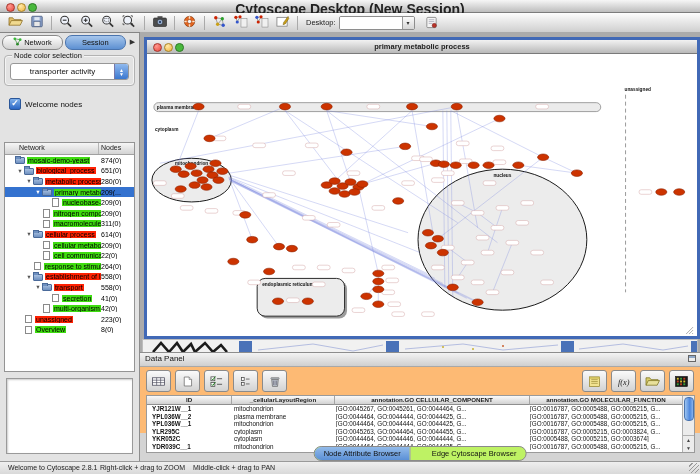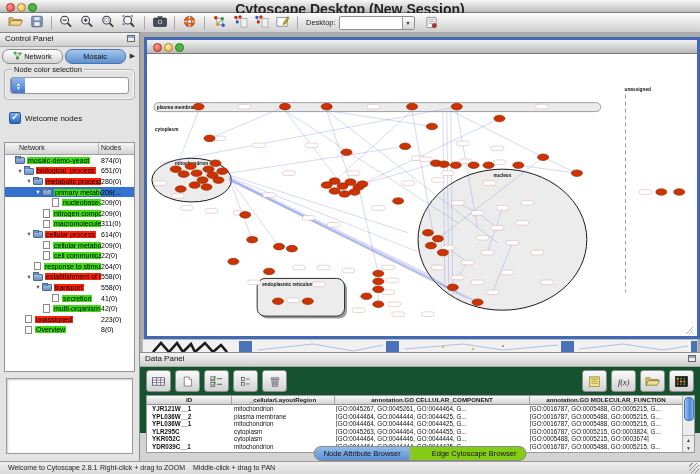--- a/index.html
+++ b/index.html
@@ -55,34 +55,34 @@
   .birdseye{position:absolute;left:6px;right:6px;top:345px;bottom:8px;background:#fff;border:1px solid #9a9a9a;box-shadow:inset 1px 1px 2px #ccc;}
   
   .mdi{position:absolute;left:140px;right:0;top:32px;height:320px;background:#ababab;overflow:hidden;}
   .frag{position:absolute;left:2px;right:2px;top:307px;height:13px;background:#f1f1f1;border:1px solid #bdbdbd;overflow:hidden;}
   .iwin{position:absolute;left:4px;top:5px;width:550px;height:296px;border:3px solid #4169b6;background:#fff;box-sizing:content-box;}
   .iwintitle{height:13px;background:linear-gradient(#f2f2f2,#b9b9b9);border-bottom:1px solid #7a7a7a;position:relative;}
   .iwintitle .wtitle{top:2px;font-size:7.5px;}
   .iwintitle .light{top:3px;width:7px;height:7px;}
   .canvas{position:absolute;left:0;right:0;top:14px;bottom:0;background:#fff;overflow:hidden;}
   
-  .dp{position:absolute;left:140px;right:0;top:352px;height:81px;background:#14532d;border-top:1px solid #8d8d8d;box-sizing:border-box;}
+  .dp{position:absolute;left:140px;right:0;top:352px;height:81px;background:#fdba74;border-top:1px solid #8d8d8d;box-sizing:border-box;}
   .dptoolbar{display:flex;align-items:center;padding:3px 6px 2px;gap:4px;height:22px;}
   .dpbtn{width:23px;height:20px;border:1px solid #8b8b8b;border-radius:3px;background:linear-gradient(#fafafa,#d2d2d2);display:flex;align-items:center;justify-content:center;}
   .dpright{margin-left:auto;display:flex;gap:4px;}
   .tablewrap{position:relative;margin:1px 5px 0 6px;background:#fff;border:1px solid #9a9a9a;height:56px;overflow:hidden;}
   .thead{display:flex;height:9px;}
   .th{background:linear-gradient(#fafafa,#d2d2d2);border-right:1px solid #a5a5a5;border-bottom:1px solid #8f8f8f;font-size:6.2px;font-weight:bold;color:#222;text-align:center;overflow:hidden;white-space:nowrap;flex:none;}
   .trow{display:flex;height:7.5px;align-items:center;}
   .td{font-size:6.3px;color:#111;white-space:nowrap;overflow:hidden;flex:none;padding-left:3px;box-sizing:border-box;}
   .td.id{font-weight:bold;padding-left:5px;}
   .vscroll{position:absolute;right:0;top:0;bottom:0;width:11px;background:#ececec;border-left:1px solid #b0b0b0;}
   .vthumb{position:absolute;left:1px;top:1px;width:8px;height:22px;border-radius:4px;background:linear-gradient(90deg,#9cc4f2,#4c86dd 60%,#8ab4ec);border:0.5px solid #4a74ae;}
   .varrows{position:absolute;left:0;right:0;bottom:0;height:16px;border-top:1px solid #b0b0b0;font-size:5px;color:#444;text-align:center;line-height:8px;}
-  .bottom-tabs{position:absolute;top:446px;left:420px;transform:translateX(-50%);display:flex;height:13px;border:1px solid #8a8a8a;border-radius:8px;overflow:hidden;background:#84cc16;gap:12px;}
+  .bottom-tabs{position:absolute;top:446px;left:420px;transform:translateX(-50%);display:flex;height:13px;border:1px solid #8a8a8a;border-radius:8px;overflow:hidden;background:#bef264;gap:12px;}
   .btab{font-size:7.5px;color:#111;line-height:13px;padding:0 9px;border-right:1px solid #a8a8a8;white-space:nowrap;}
   .btab:last-child{border-right:none;}
   .btab.sel{background:linear-gradient(#93bbea,#5b90d6);}
   
   .statusbar{position:absolute;left:0;right:0;bottom:0;height:12px;background:linear-gradient(#efefef,#d9d9d9);border-top:1px solid #9a9a9a;}
   .status-item{position:absolute;top:2px;font-size:7px;color:#222;white-space:nowrap;}
   .grip{position:absolute;right:1px;bottom:1px;width:10px;height:10px;background:repeating-linear-gradient(135deg,transparent,transparent 2px,#9a9a9a 2px,#9a9a9a 3px);}
 </style>
 </head>
 <body>
@@ -210,42 +210,39 @@
       <div class="tbbtn" style="margin-left: 6px;">
         <svg viewBox="0 0 16 14" width="15" height="13">
           <rect x="3" y="1.5" width="10" height="11" rx="1" fill="#f4f4f4" stroke="#777" stroke-width="0.8"></rect>
           <path d="M5 4 H11 M5 6 H11 M5 8 H9" stroke="#99a" stroke-width="0.7"></path>
           <circle cx="11" cy="10.2" r="2.3" fill="#b8332a" stroke="#701d17" stroke-width="0.5"></circle>
         </svg>
       </div>
     </div>
 
   <div class="cp">
-    <div class="panelhead">
-      <span>Control Panel</span>
-      <span class="floaticon"></span>
-    </div>
     <div class="cptabs" id="cp-tabs">
         <div class="cptab">
           <span><svg viewBox="0 0 10 10" width="9" height="9">
               <path d="M2 2 L8 3 L5 8 L2 2" stroke="#2a7a2a" stroke-width="0.7" fill="none"></path>
               <circle cx="2" cy="2" r="1.5" fill="#3ab83a"></circle>
               <circle cx="8" cy="3" r="1.5" fill="#3ab83a"></circle>
               <circle cx="5" cy="8" r="1.5" fill="#2a8a2a"></circle>
             </svg></span>
           <span>Network</span>
         </div>
         <div class="cptab sel">
-          <span>Mosaic</span>
+          <span>Session</span>
         </div>
         <span class="cparrow">▶</span>
       </div>
     <div class="groupbox">
       <span class="grouplbl">Node color selection</span>
       <div class="combo2">
+        <span class="val">transporter activity</span>
         <span class="step">
             <span>▲</span>
             <span>▼</span>
           </span>
       </div>
     </div>
     <div class="checkrow">
       <span class="checkbox">✓</span>
       <span>Welcome nodes</span>
     </div>
@@ -391,20 +388,21 @@
         <circle cx="300" cy="6" r="1" fill="#c8b030"></circle>
           <circle cx="330" cy="8" r="1" fill="#c8b030"></circle>
           <circle cx="360" cy="5" r="1" fill="#c86030"></circle>
       </svg>
     </div>
     <div class="iwin">
       <div class="iwintitle">
         <span class="light red"></span>
         <span class="light yellow" style="left:17px"></span>
         <span class="light green" style="left:28px"></span>
+        <div class="wtitle">primary metabolic process</div>
       </div>
       <div class="canvas" id="net-canvas"><svg viewBox="0 0 548 284" width="100%" height="100%">
             <rect x="4" y="49" width="450" height="9" rx="4.5" fill="#ebebeb" stroke="#8a8a8a" stroke-width="0.8"></rect>
             <text x="7" y="55.3" font-size="4.8" font-weight="bold" fill="#111" font-family="Liberation Sans, sans-serif" text-anchor="start">plasma membrane</text>
             <text x="5" y="78" font-size="4.8" font-weight="bold" fill="#111" font-family="Liberation Sans, sans-serif" text-anchor="start">cytoplasm</text>
             <ellipse cx="42" cy="127" rx="40" ry="22" fill="#ececec" stroke="#1a1a1a" stroke-width="1"></ellipse>
             <text x="42" y="112" font-size="4.8" font-weight="bold" fill="#111" font-family="Liberation Sans, sans-serif" text-anchor="middle">mitochondrion</text>
             <ellipse cx="355" cy="187" rx="85" ry="71" fill="#ececec" stroke="#1a1a1a" stroke-width="1"></ellipse>
             <text x="355" y="124" font-size="4.8" font-weight="bold" fill="#111" font-family="Liberation Sans, sans-serif" text-anchor="middle">nucleus</text>
             <rect x="110.5" y="228.5" width="88" height="38" rx="8" fill="#9b9b9b"></rect>

